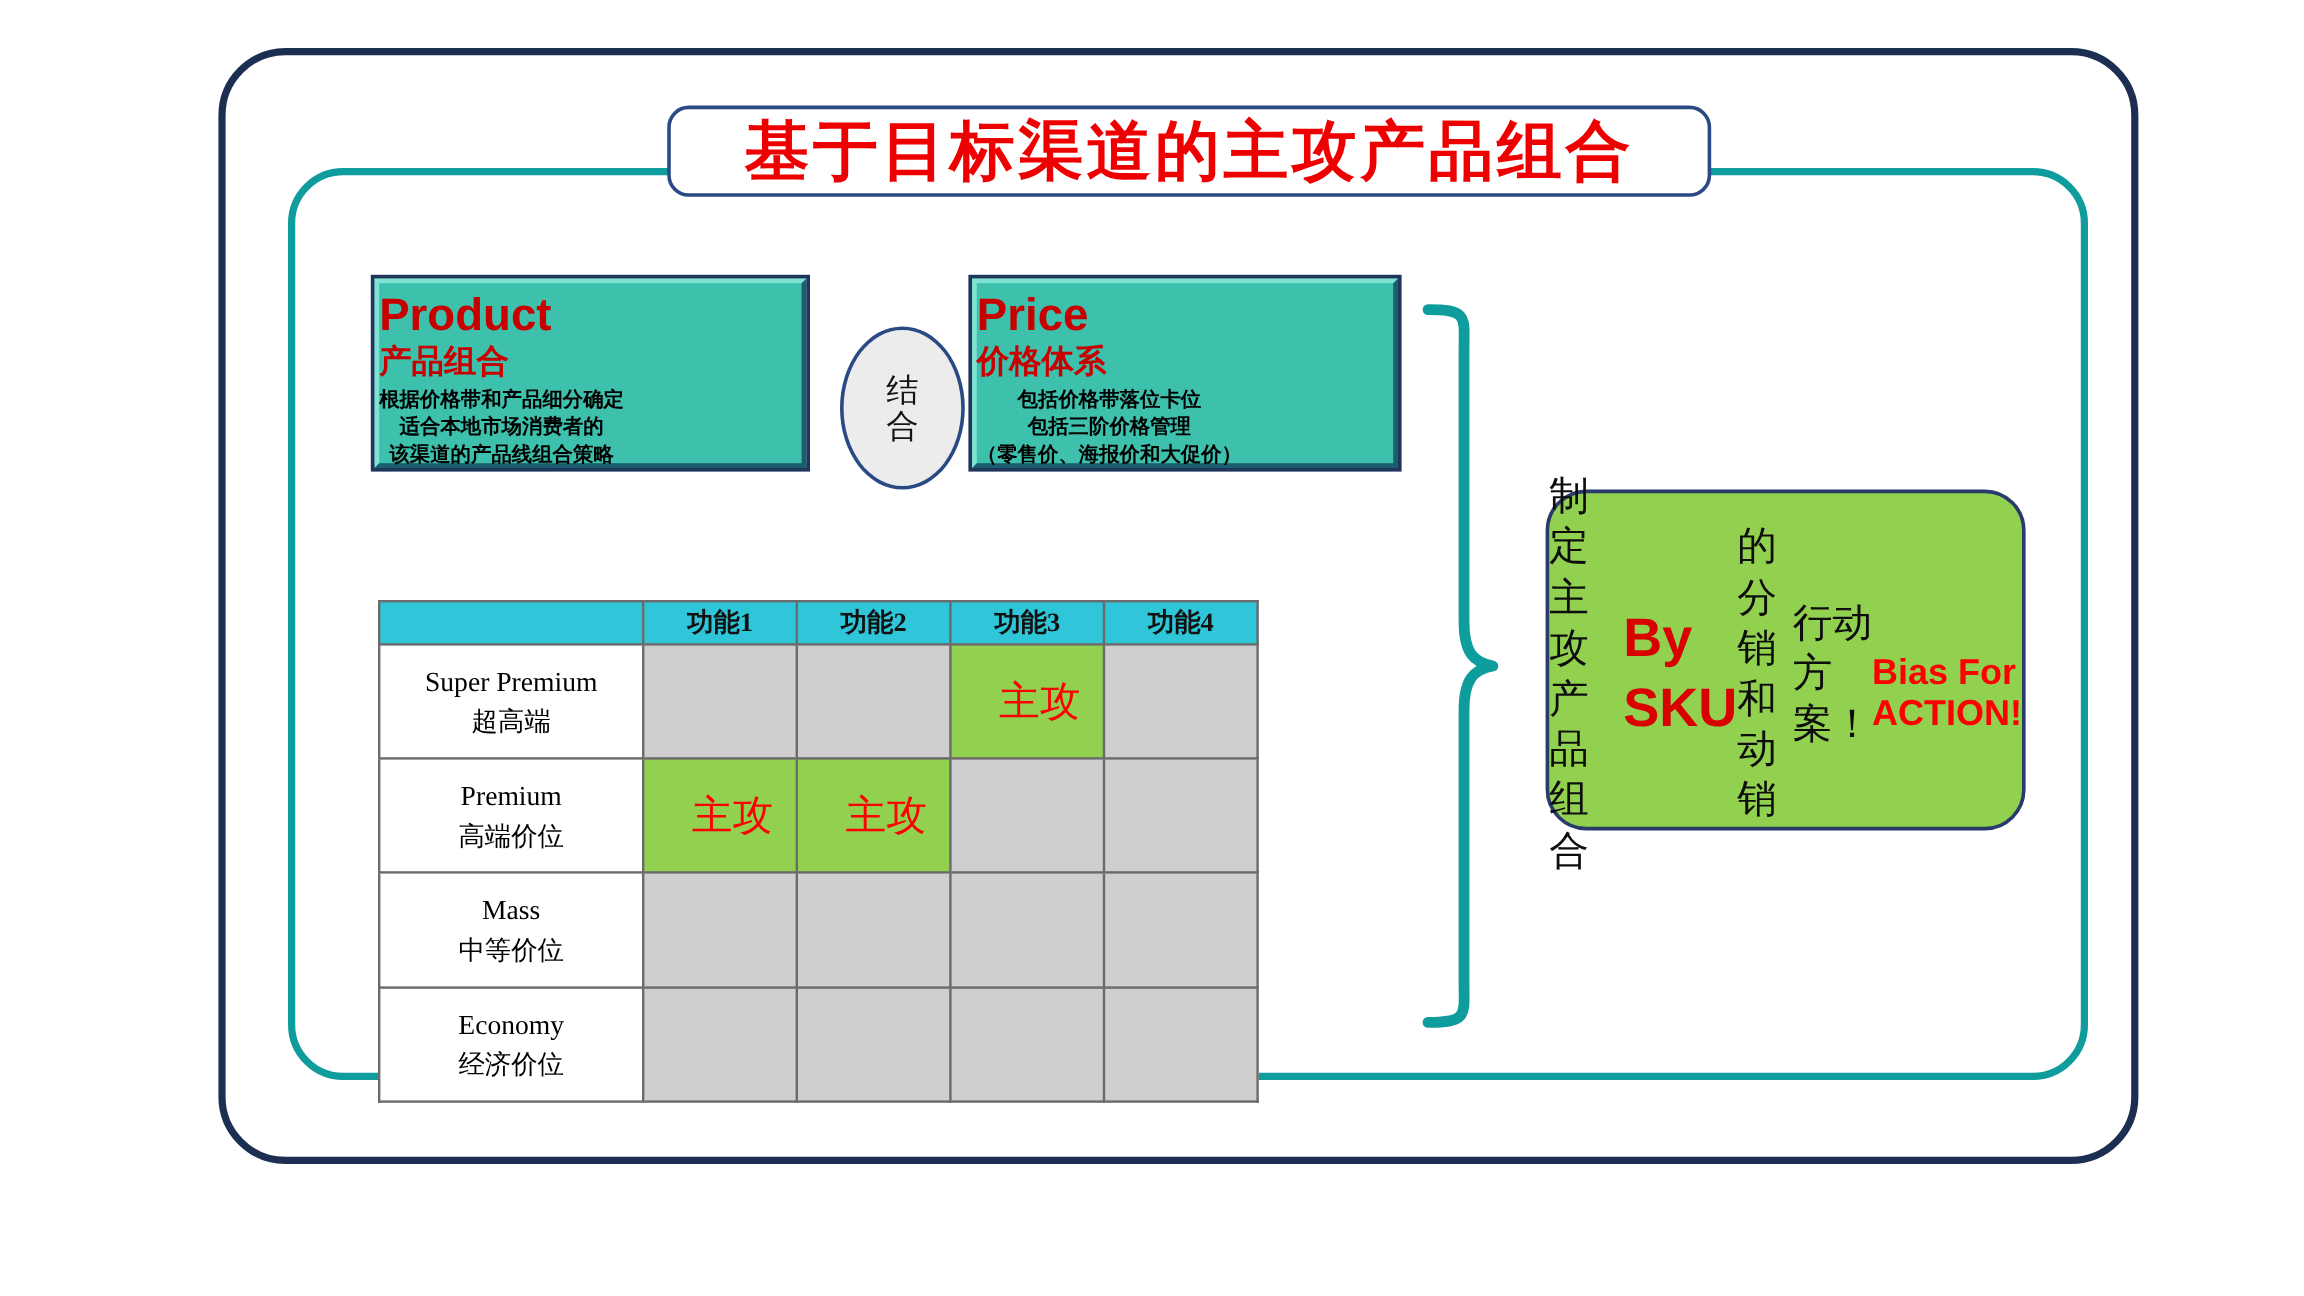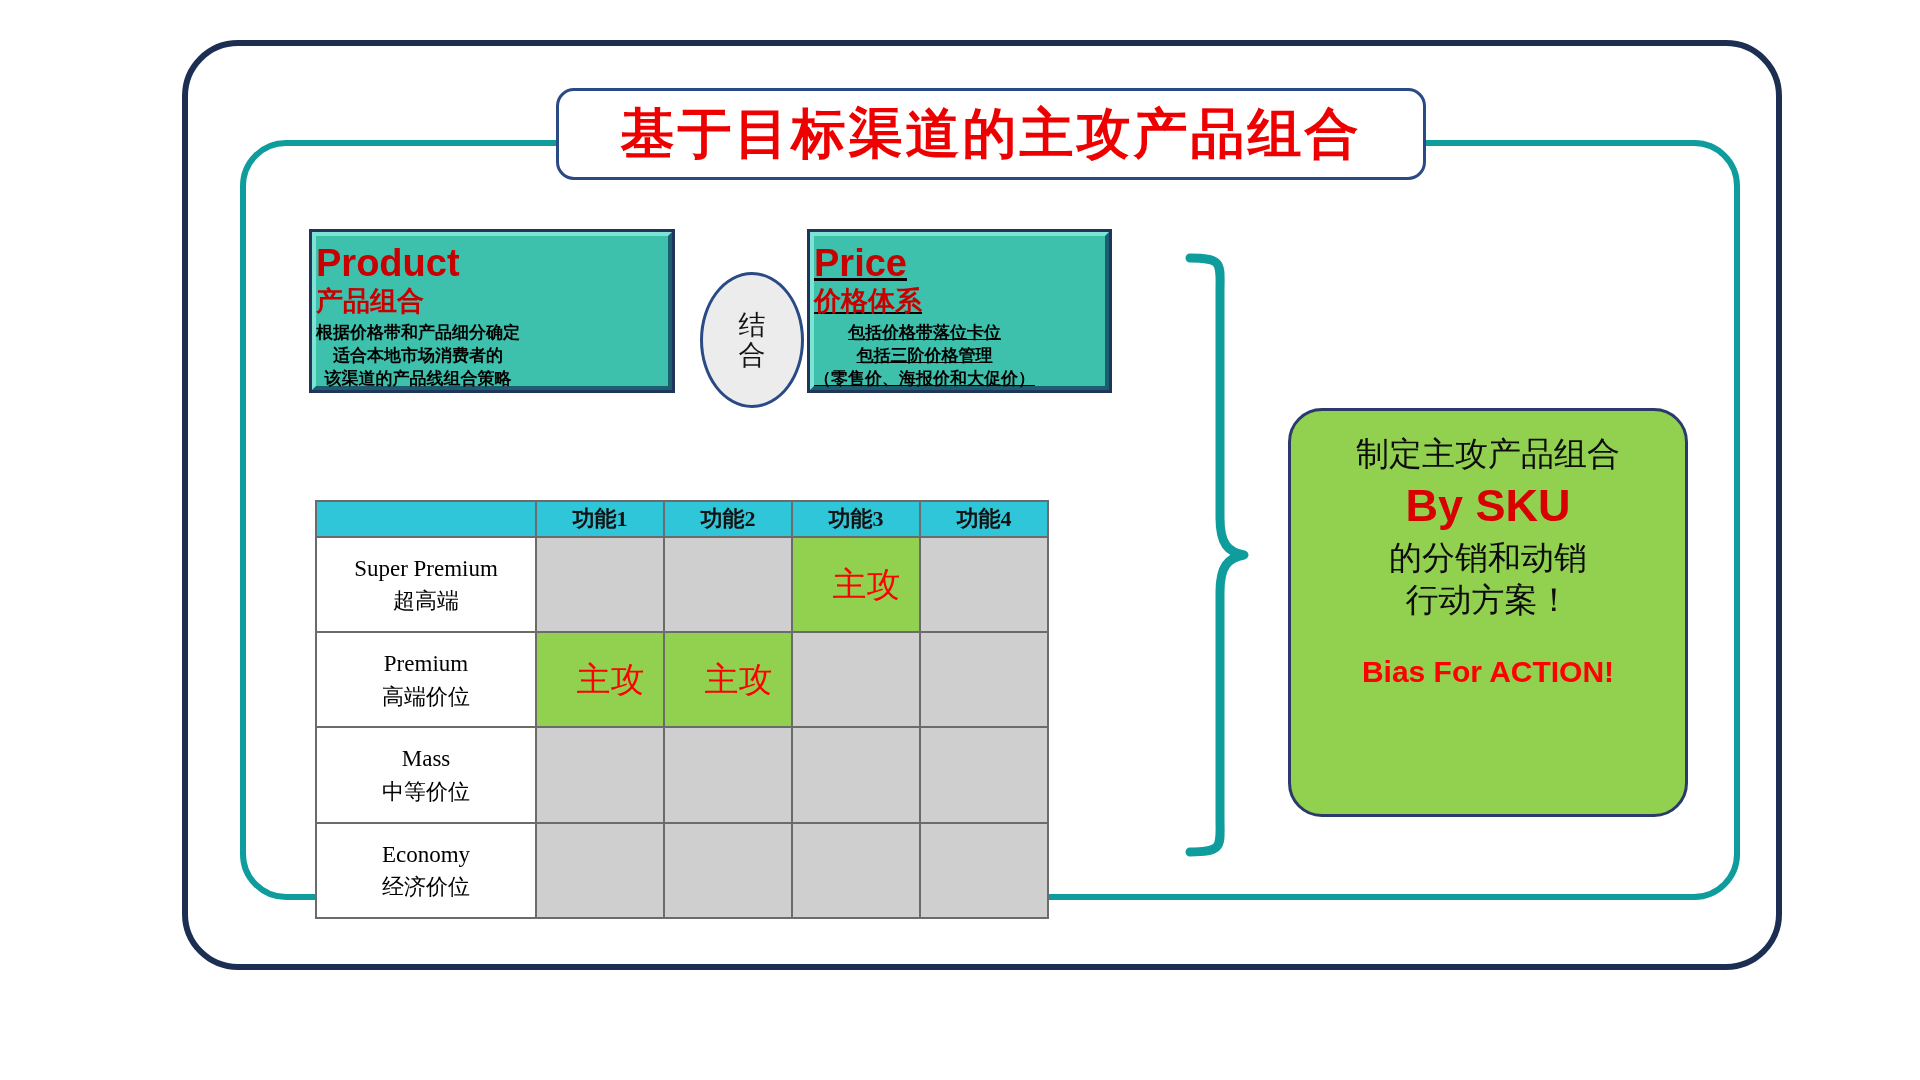--- a/index.html
+++ b/index.html
@@ -32,21 +32,21 @@
     border: 6px solid #0e9c9c;
     border-radius: 46px;
     box-sizing: border-box;
     background: transparent;
   }
 
   
   .title-banner {
     position: absolute;
     left: 556px; top: 88px;
-    width: 870px; height: 92px;
+    width: 870px; height: 76px;
     background: #ffffff;
     border: 3px solid #2a4a86;
     border-radius: 18px;
     box-sizing: border-box;
     display: flex;
     align-items: center;
     justify-content: center;
     z-index: 6;
   }
   .title-text {
@@ -93,21 +93,21 @@
     color: #000000;
     font-size: 17px;
     font-weight: bold;
     line-height: 1.35;
     text-align: center;
     margin-top: 5px;
     font-family: "Liberation Serif", "DejaVu Serif", serif;
   }
 
   #product-box { left: 312px; top: 232px; width: 360px; height: 158px; }
-  #price-box   { left: 810px; top: 232px; width: 299px; height: 158px; text-decoration: underline; }
+  #price-box   { left: 810px; top: 232px; width: 355px; height: 158px; }
 
   
   .ellipse {
     position: absolute;
     left: 700px; top: 272px;
     width: 104px; height: 136px;
     background: #ececec;
     border: 3px solid #2a4a86;
     border-radius: 50%;
     box-sizing: border-box;
@@ -177,27 +177,27 @@
     position: absolute;
     left: 1180px; top: 250px;
     width: 72px; height: 610px;
     z-index: 4;
   }
 
   
   .callout {
     position: absolute;
     left: 1288px; top: 408px;
-    width: 400px; height: 409px;
+    width: 400px; height: 284px;
     background: #92d050;
     border: 3px solid #2a3a6b;
     border-radius: 34px;
     box-sizing: border-box;
     display: flex;
-    flex-direction: column;
+    flex-direction: row;
     align-items: center;
     justify-content: flex-start;
     padding-top: 22px;
     z-index: 4;
   }
   .callout .l1, .callout .l3, .callout .l4 {
     color: #0d0d0d;
     font-size: 33px;
     line-height: 1.28;
     font-family: "Liberation Sans", "DejaVu Sans", sans-serif;

